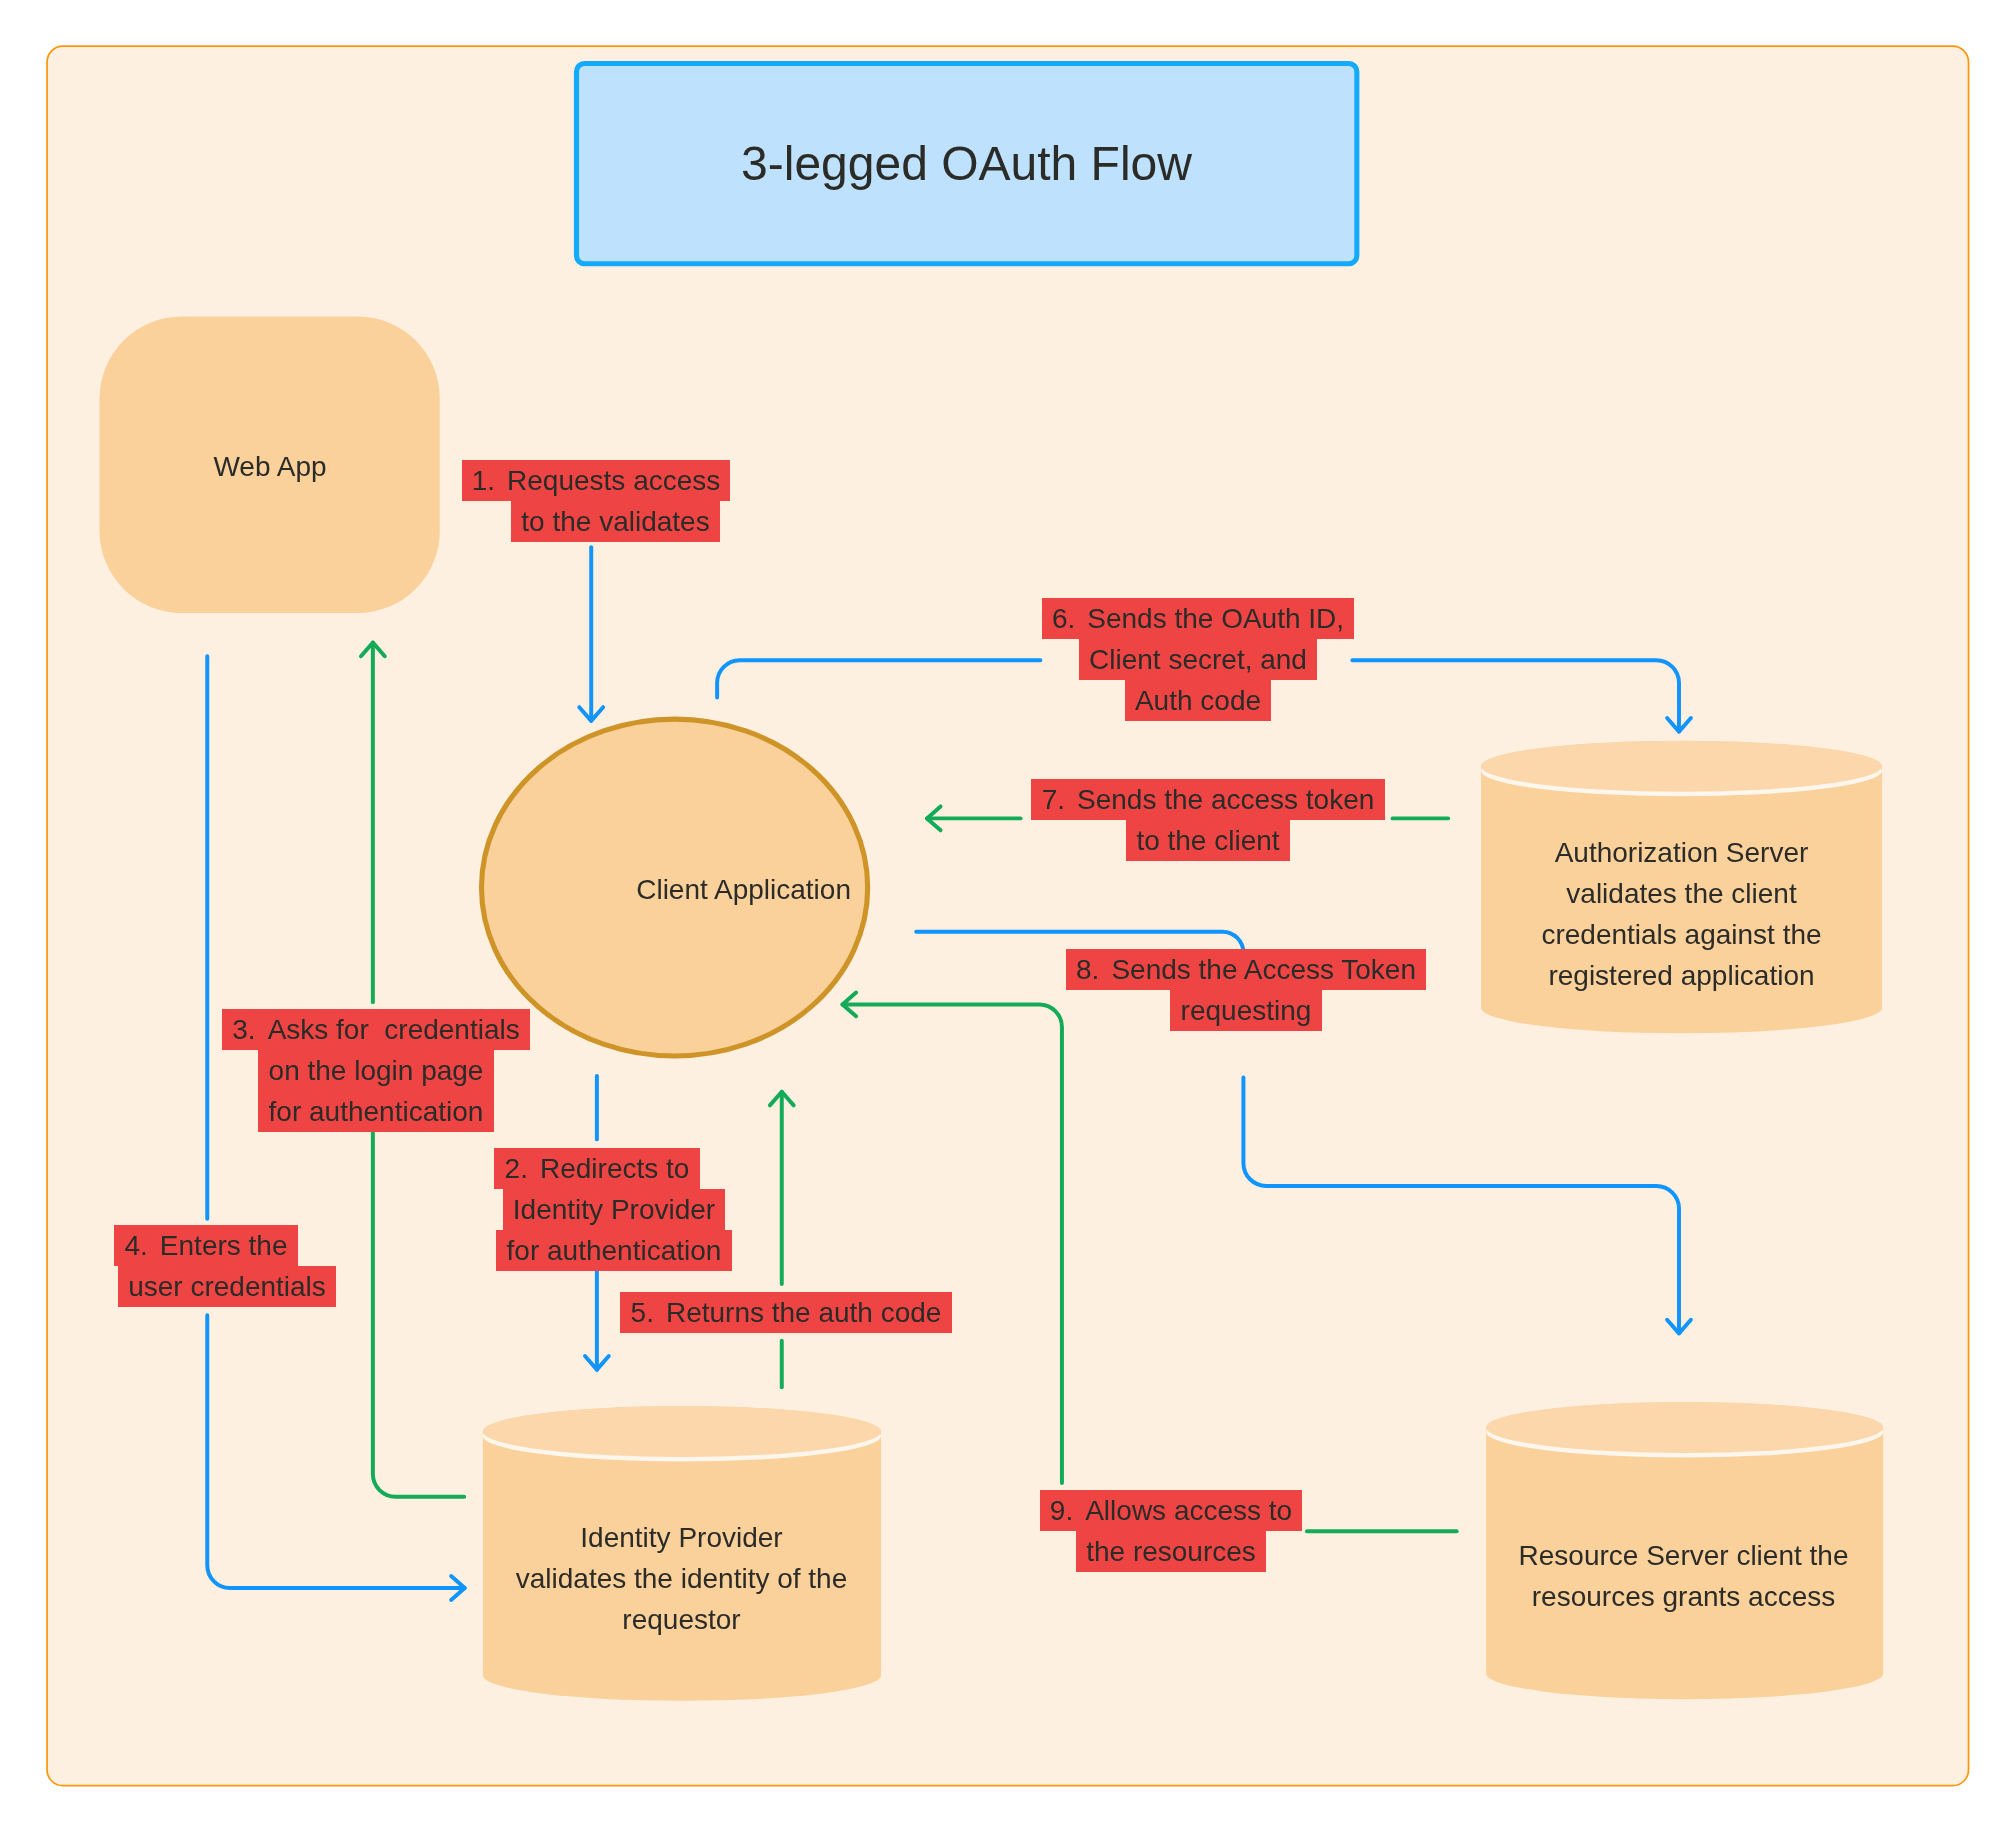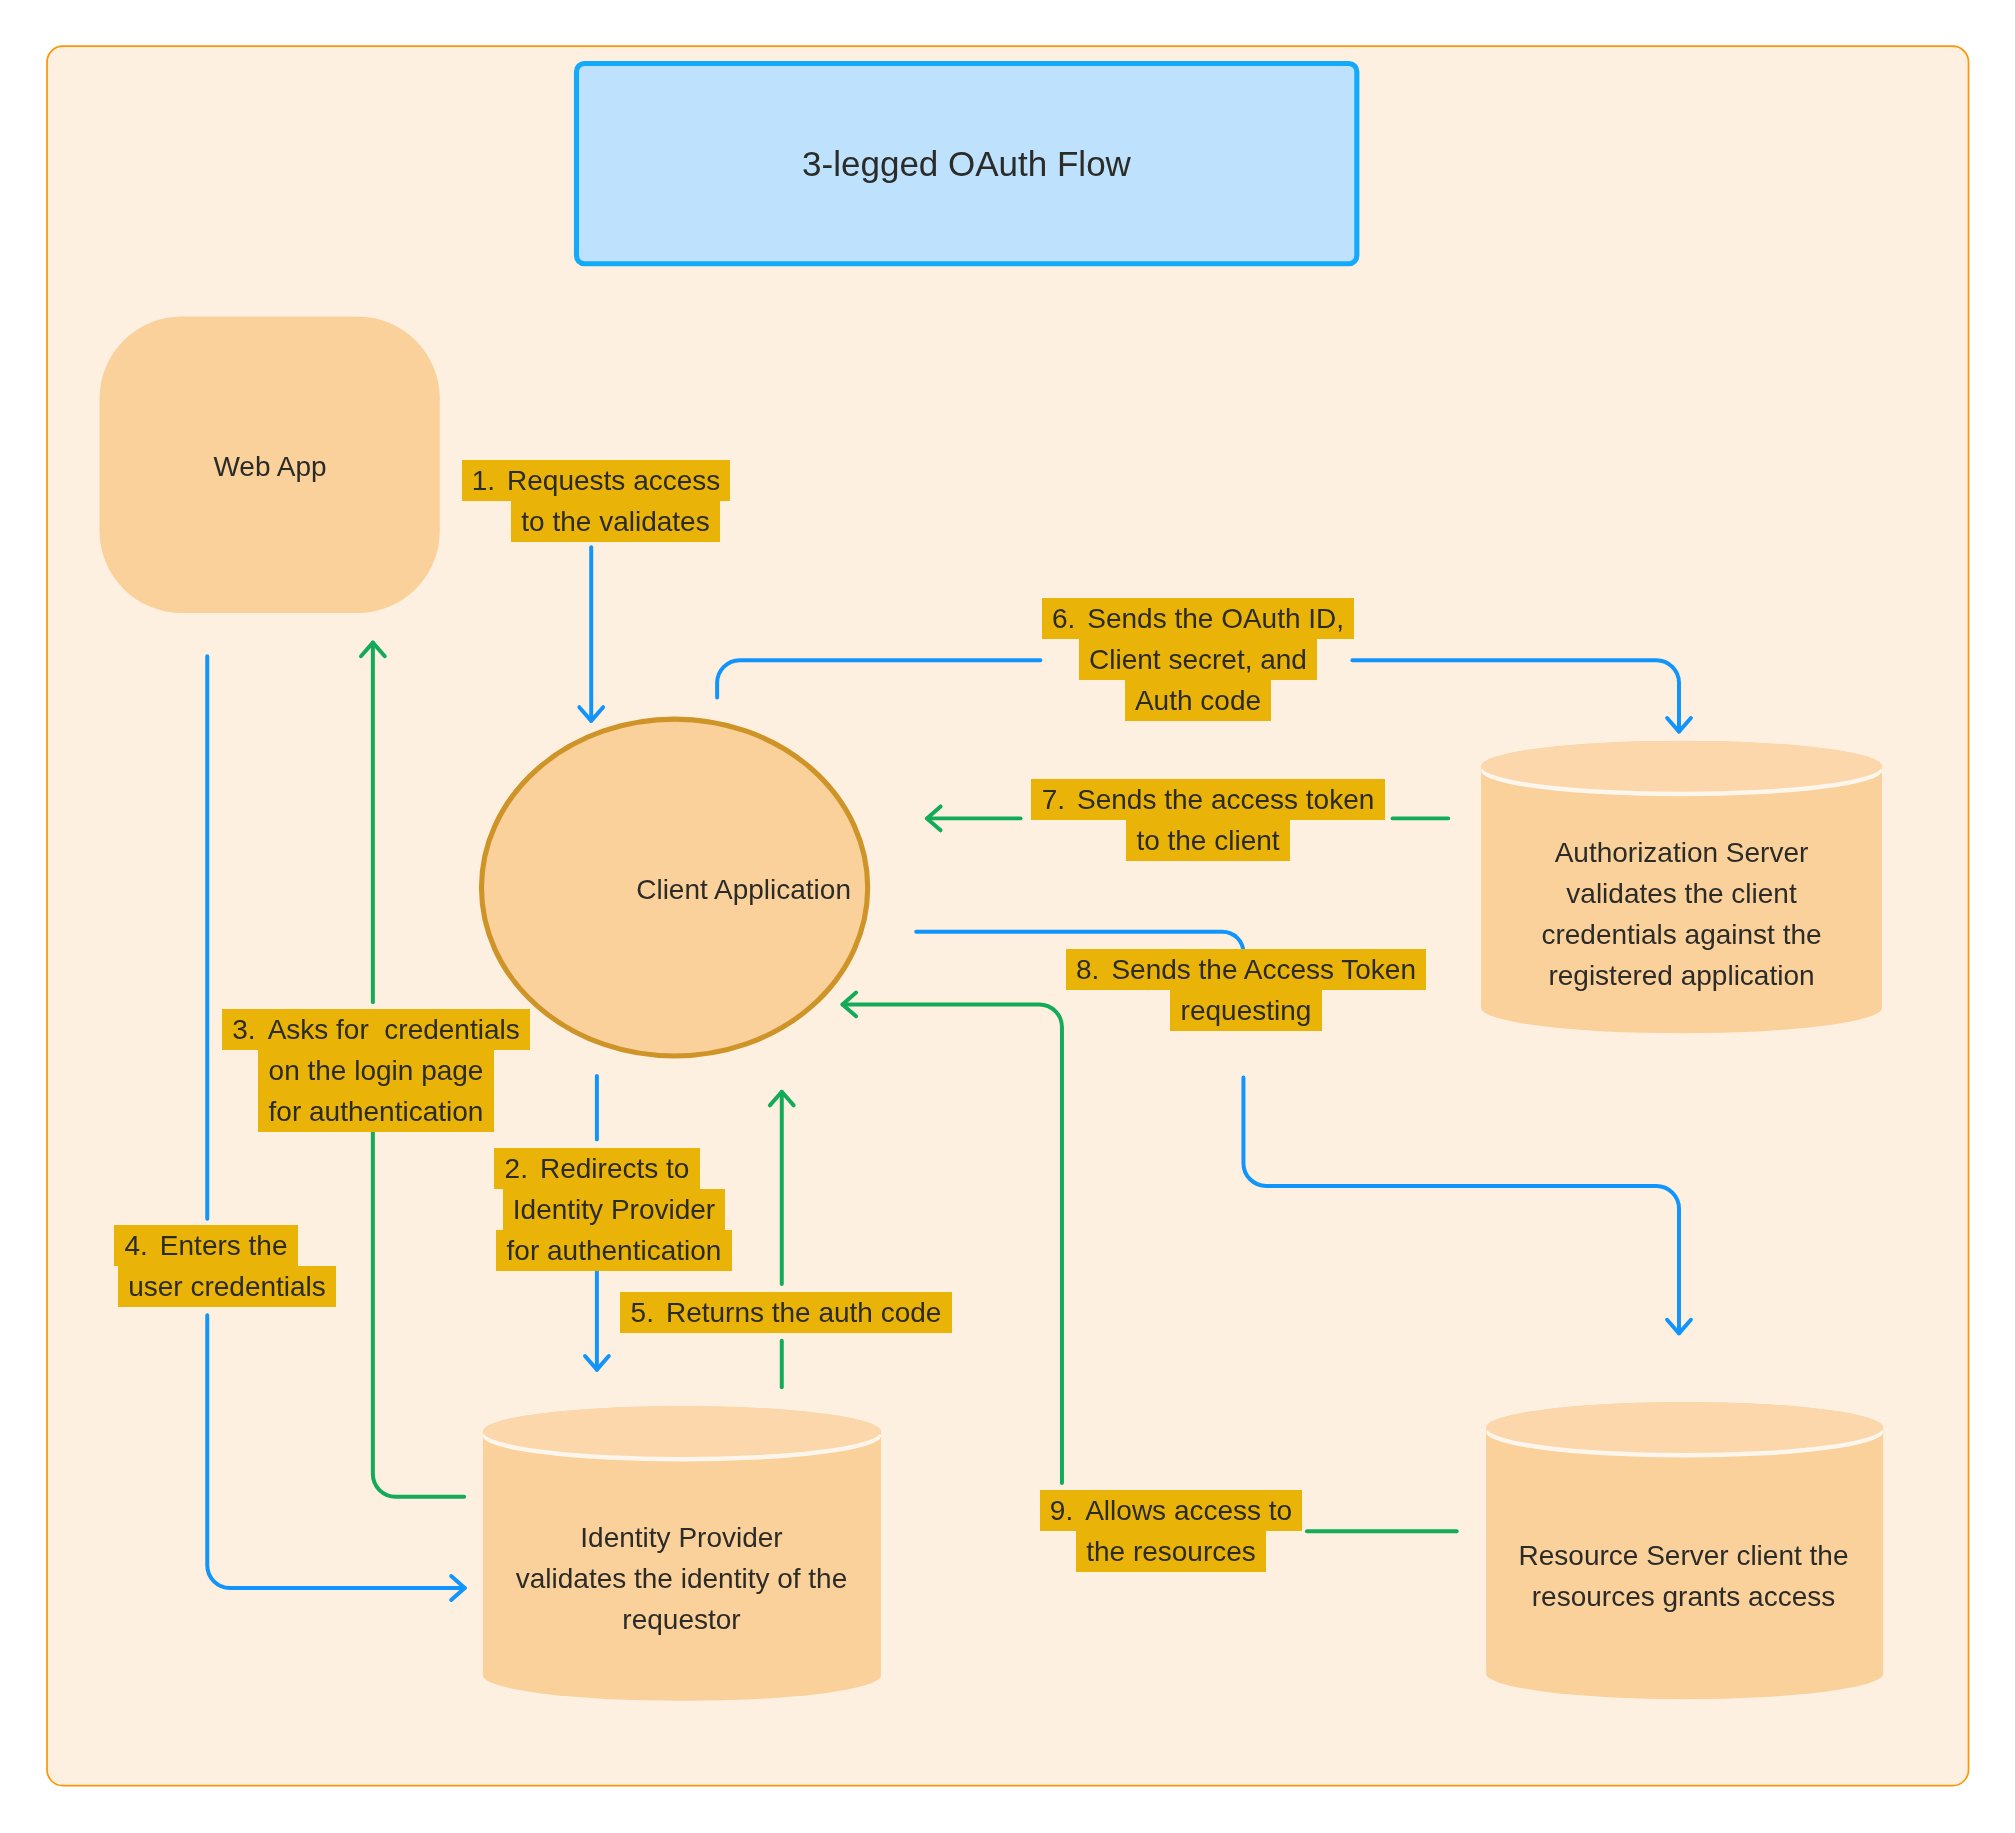--- a/index.html
+++ b/index.html
@@ -4,24 +4,24 @@
 <title>3-legged OAuth Flow</title>
 <style>
   html,body{margin:0;padding:0;background:#ffffff;}
   body{width:2015px;height:1833px;overflow:hidden;
        font-family:"Liberation Sans",sans-serif;}
   #stage{position:relative;width:2015px;height:1833px;background:#fff;}
   svg#diagram{position:absolute;left:0;top:0;width:2015px;height:1833px;display:block;}
   .nodelabel,.steplabel{position:absolute;text-align:center;color:#2B2B28;
        font-size:28px;line-height:41px;white-space:pre;}
   .steplabel{font-size:28px;}
-  .steplabel .bg{display:inline-block;background:#eab308;padding:0 10.2px;}
+  .steplabel .bg{display:inline-block;background:#ef4444;padding:0 10.2px;}
   .gap{display:inline-block;width:12px;}
   .titlelabel{position:absolute;left:576px;top:111px;width:781px;text-align:center;
-       font-size:35px;line-height:106px;color:#2B2B28;}
+       font-size:48px;line-height:106px;color:#2B2B28;}
 </style>
 </head>
 <body>
 
 <div id="stage">
 <svg id="diagram" viewBox="0 0 3552 3232" xmlns="http://www.w3.org/2000/svg">
 <rect x="82.5" y="81.5" width="3388" height="3067" rx="28" ry="28" fill="#FDF0E0" stroke="#FB9608" stroke-width="3"></rect>
 <g>
   <rect x="1016" y="112" width="1376" height="353" rx="14" ry="14" fill="#BEE2FD" stroke="#14AAFA" stroke-width="9"></rect>
 </g>

